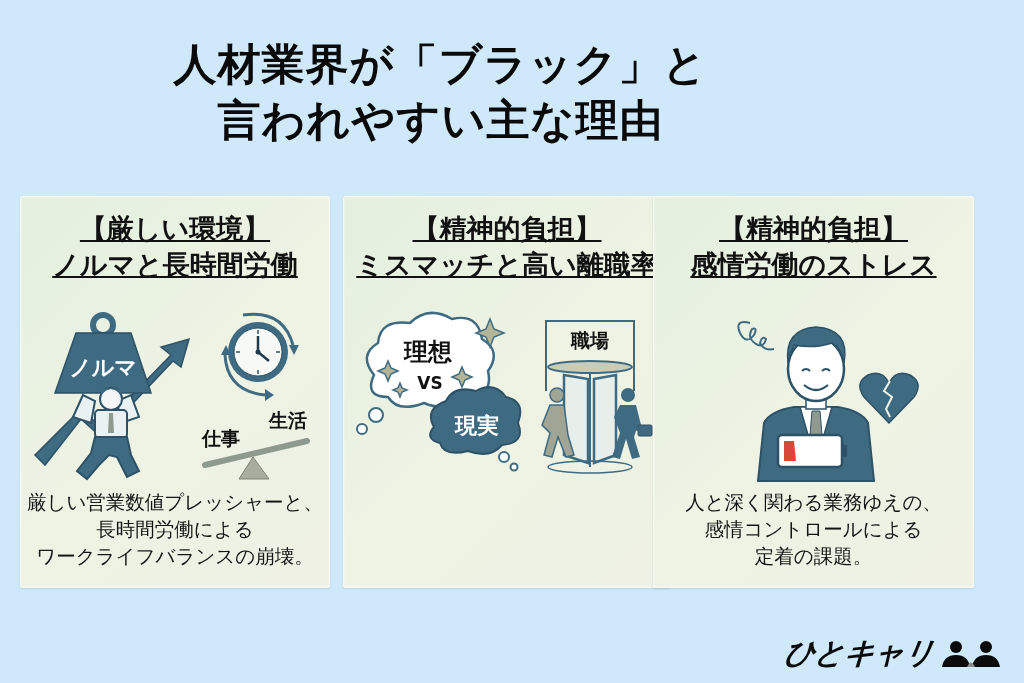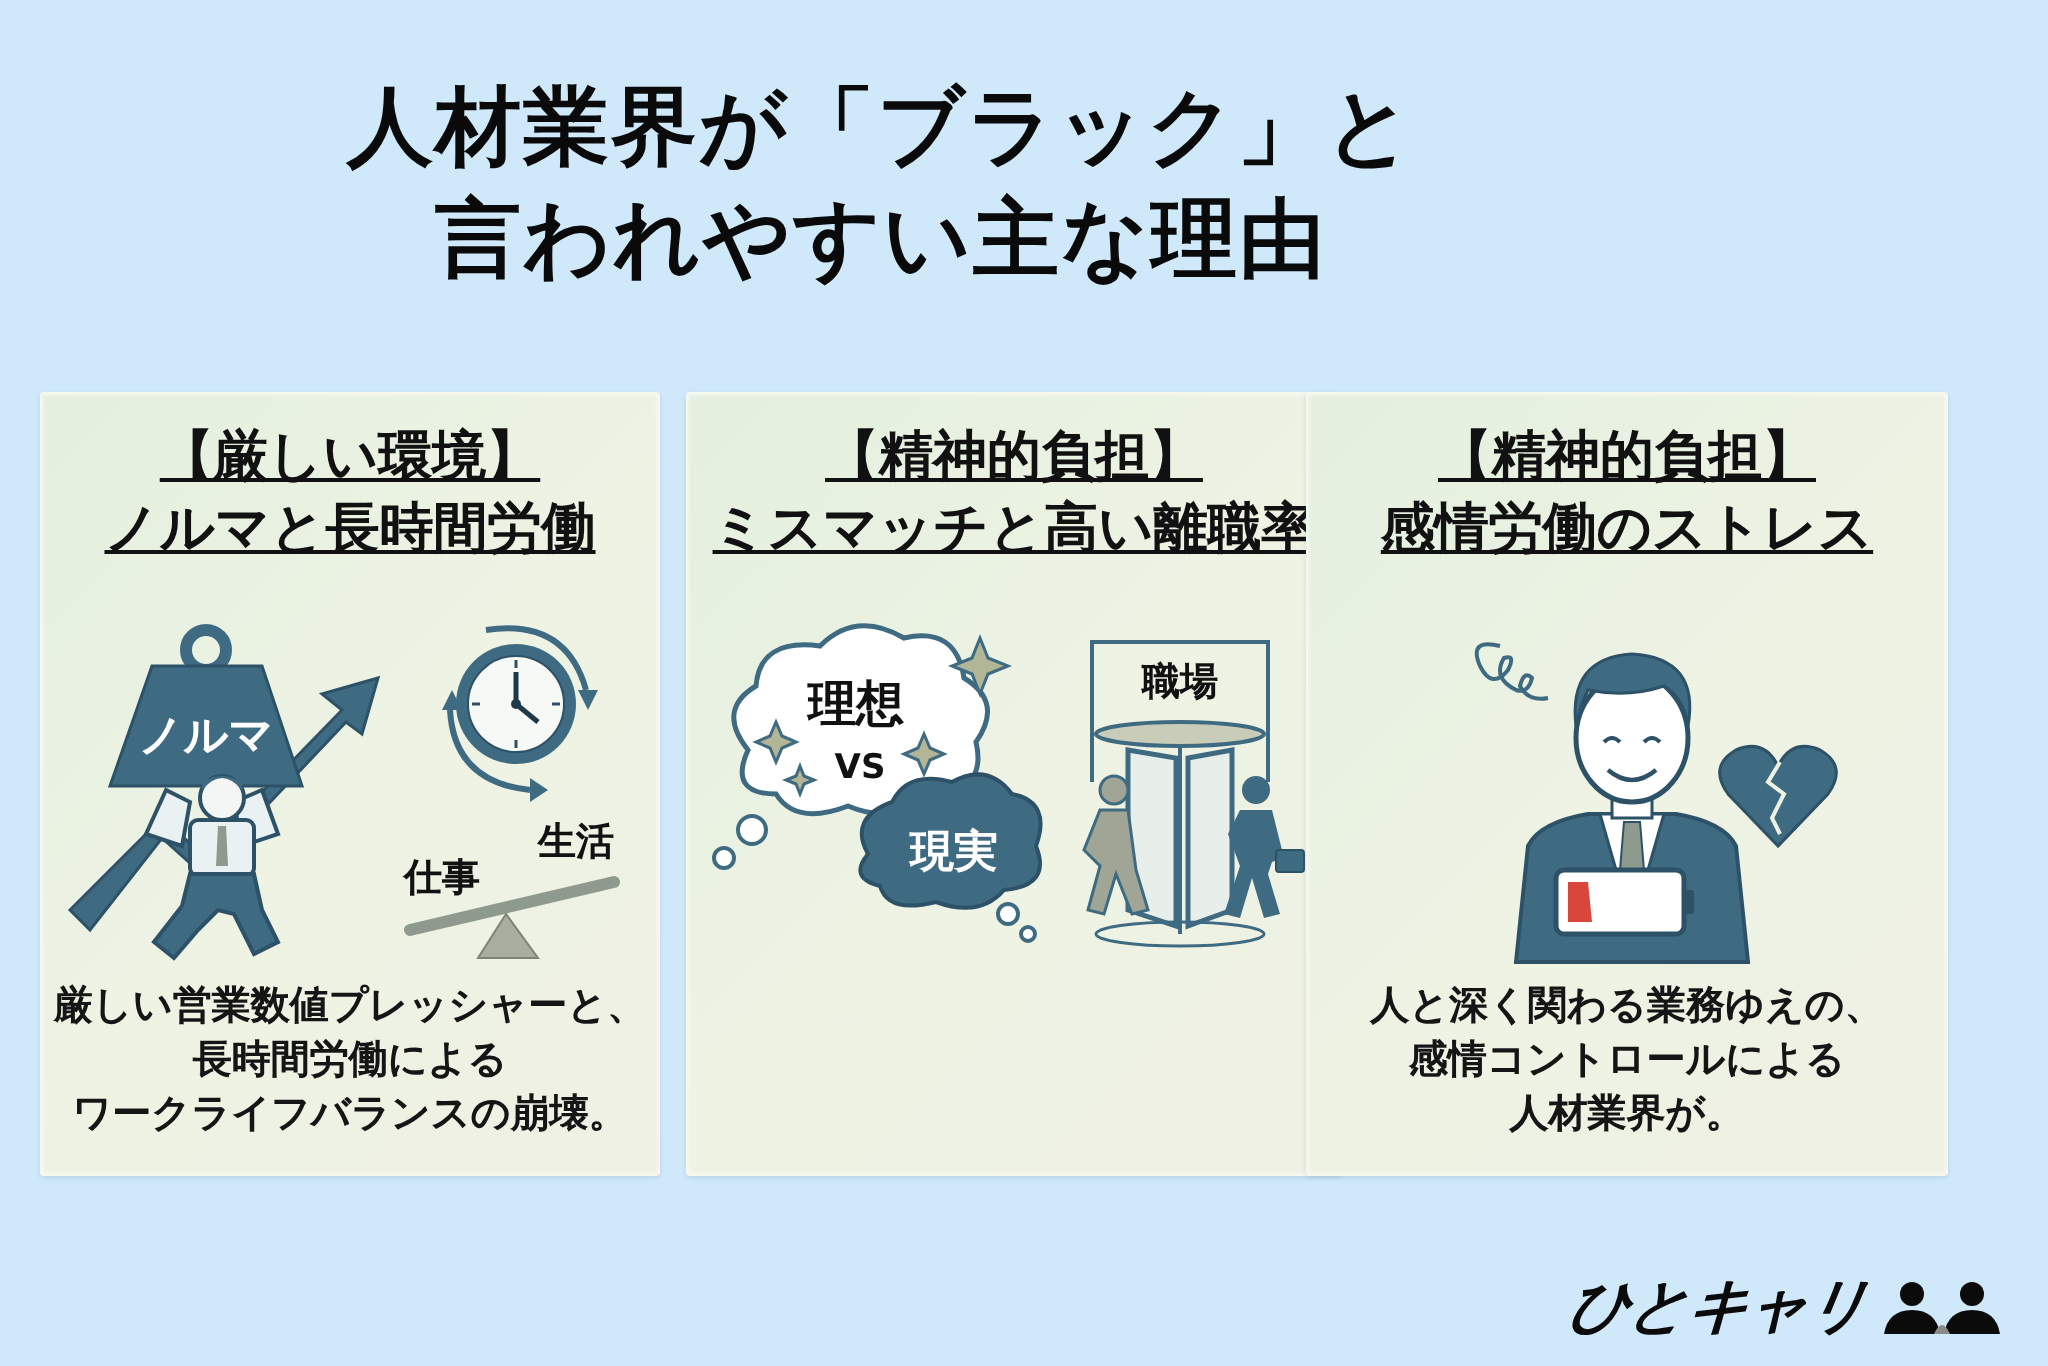--- a/index.html
+++ b/index.html
@@ -27,21 +27,21 @@
   .card3 { left: 653px; width: 319px; }
   .card-head {
     position: absolute; top: 14px; left: 0; width: 100%;
     text-align: center; font-weight: bold; font-size: 27px; line-height: 36px;
     color: #111;
     text-decoration: underline;
   }
   .card-art { position: absolute; top: 108px; left: 0; width: 100%; height: 180px; }
   .card-body {
     position: absolute; top: 292px; left: 0; width: 100%;
-    text-align: center; font-weight: bold; font-size: 19.5px; line-height: 27px;
+    text-align: center; font-weight: normal; font-size: 19.5px; line-height: 27px;
     color: #151515;
   }
   .card-body div { white-space: nowrap; }
   svg text { font-family: "DejaVu Sans", "Liberation Sans", sans-serif; font-weight: bold; }
   .logo {
     position: absolute; right: 22px; bottom: 12px; height: 36px;
     display: flex; align-items: center; gap: 6px;
   }
   .logo-text {
     font-weight: bold; font-style: italic; font-size: 30px; letter-spacing: -1px;
@@ -201,21 +201,21 @@
 
       <g>
         <path d="M235,118 L210,92 Q200,78 214,70 Q228,64 235,78 Q242,64 256,70 Q270,78 260,92 Z" fill="#3f6b82" stroke="#2d5267" stroke-width="1.5"></path>
         <polyline points="236,76 230,86 238,92 232,104 236,112" fill="none" stroke="#eef3e4" stroke-width="2"></polyline>
       </g>
     </svg>
   </div>
   <div class="card-body">
     <div>人と深く関わる業務ゆえの、</div>
     <div>感情コントロールによる</div>
-    <div>人材業界が。</div>
+    <div>定着の課題。</div>
   </div>
 </div>
 
 <div class="logo">
   <span class="logo-text">ひとキャリ</span>
   <svg width="62" height="30" viewBox="0 0 62 30">
     <circle cx="16" cy="9" r="6" fill="#0b0b0b"></circle>
     <path d="M2,29 Q4,17 16,17 Q28,17 30,29 Z" fill="#0b0b0b"></path>
     <circle cx="46" cy="9" r="6" fill="#0b0b0b"></circle>
     <path d="M32,29 Q34,17 46,17 Q58,17 60,29 Z" fill="#0b0b0b"></path>

